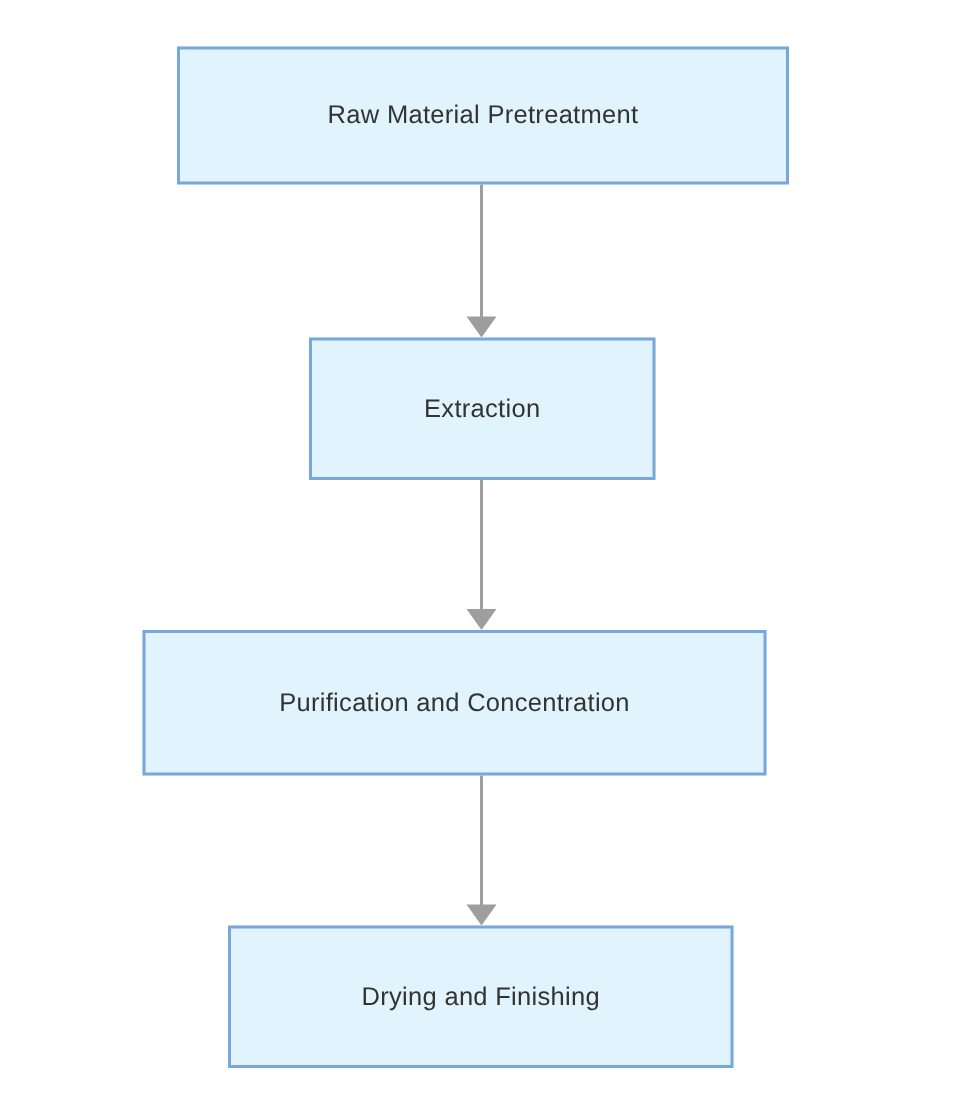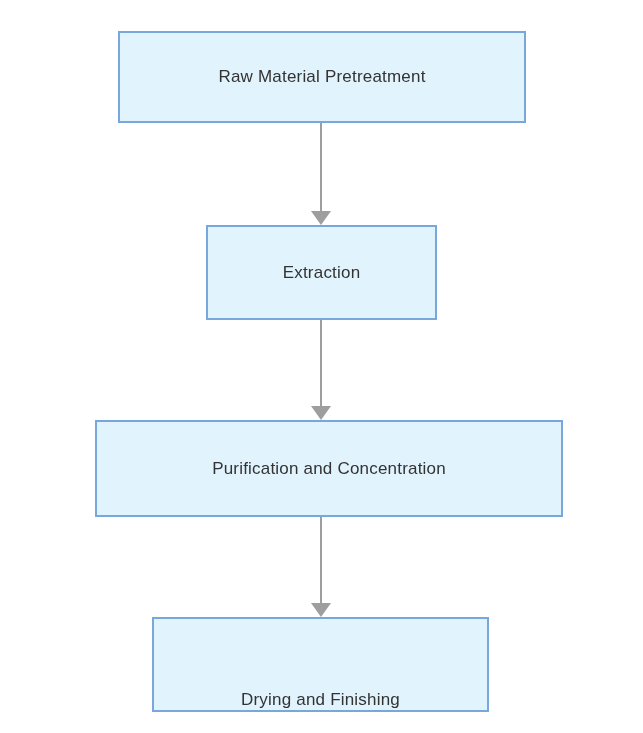--- a/index.html
+++ b/index.html
@@ -54,22 +54,22 @@
     width: 0;
     height: 0;
     border-left: 10px solid transparent;
     border-right: 10px solid transparent;
     border-top: 14px solid var(--edge-color);
     margin-top: -1px;
   }
   
   #node-0 { left: 118px; top: 31px;  width: 408px; height: 92px; }
   #node-1 { left: 206px; top: 225px; width: 231px; height: 95px; align-items: center; }
-  #node-2 { left: 95px;  top: 420px; width: 468px; height: 97px; }
-  #node-3 { left: 152px; top: 617px; width: 337px; height: 95px; align-items: flex-end; }
+  #node-2 { left: 95px;  top: 420px; width: 416px; height: 97px; }
+  #node-3 { left: 152px; top: 617px; width: 337px; height: 95px; }
   #edge-0 { left: 311px; top: 123px; height: 102px; }
   #edge-1 { left: 311px; top: 320px; height: 100px; }
   #edge-2 { left: 311px; top: 517px; height: 100px; }
 </style>
 </head>
 <body>
 
 <div class="canvas">
 
   <div class="node" id="node-0">

